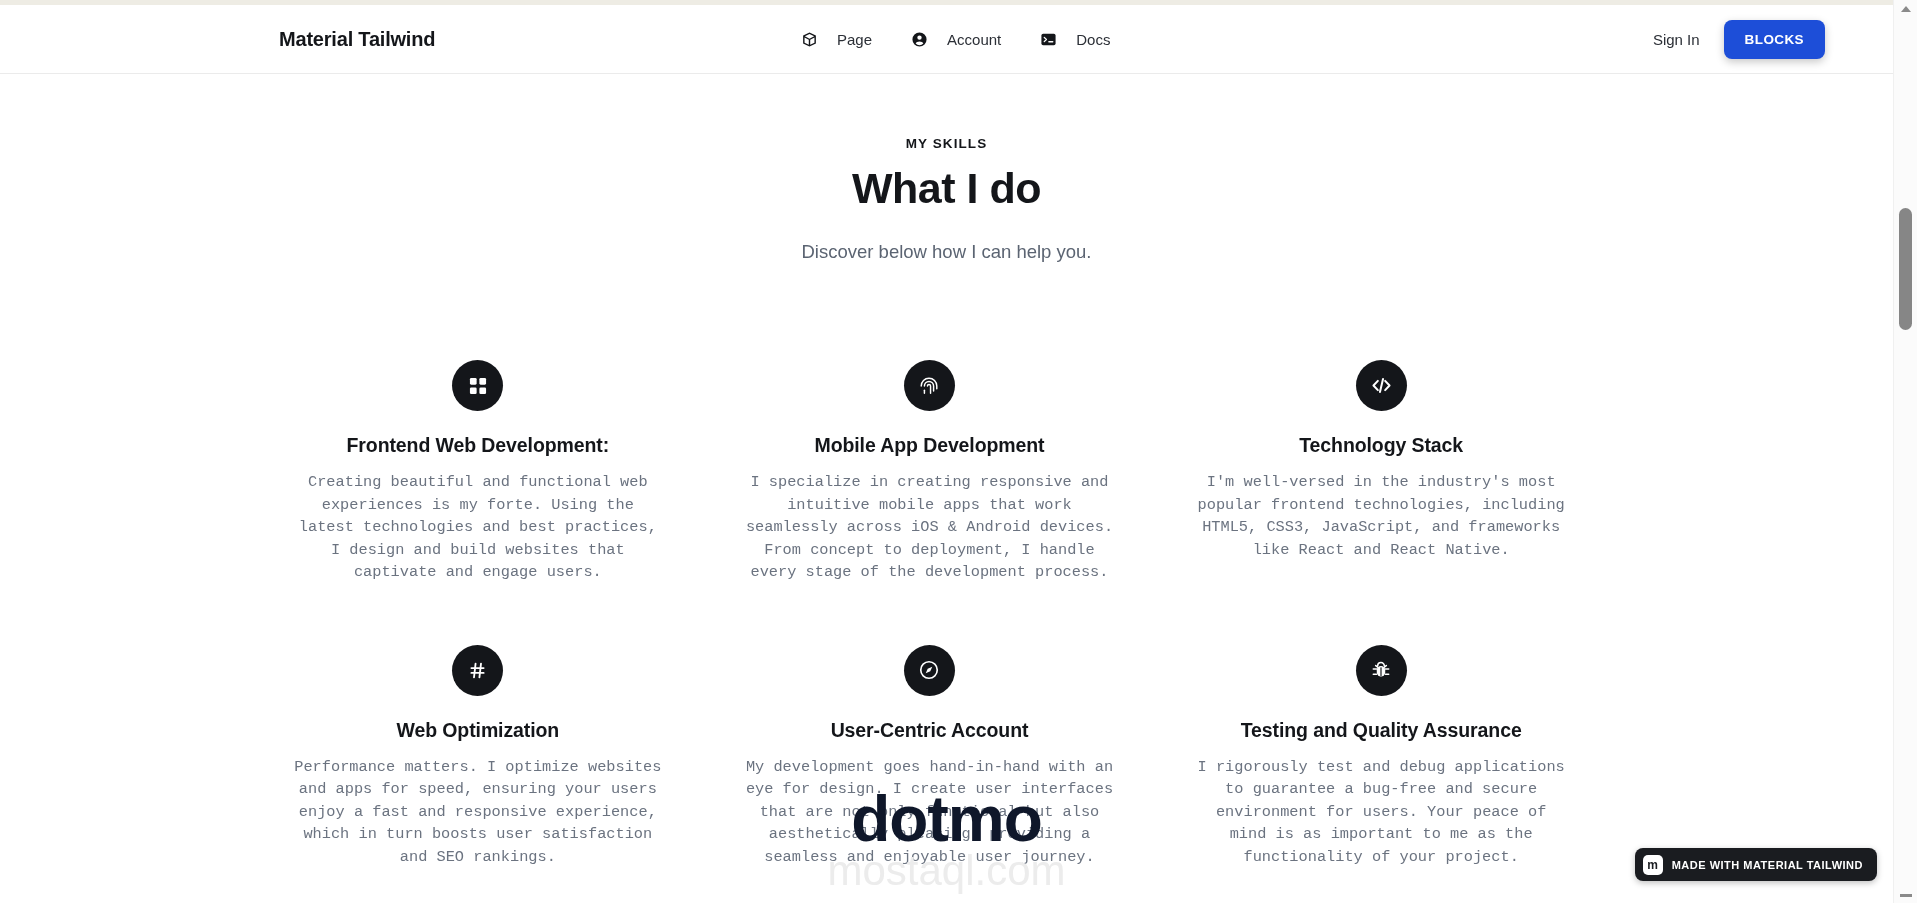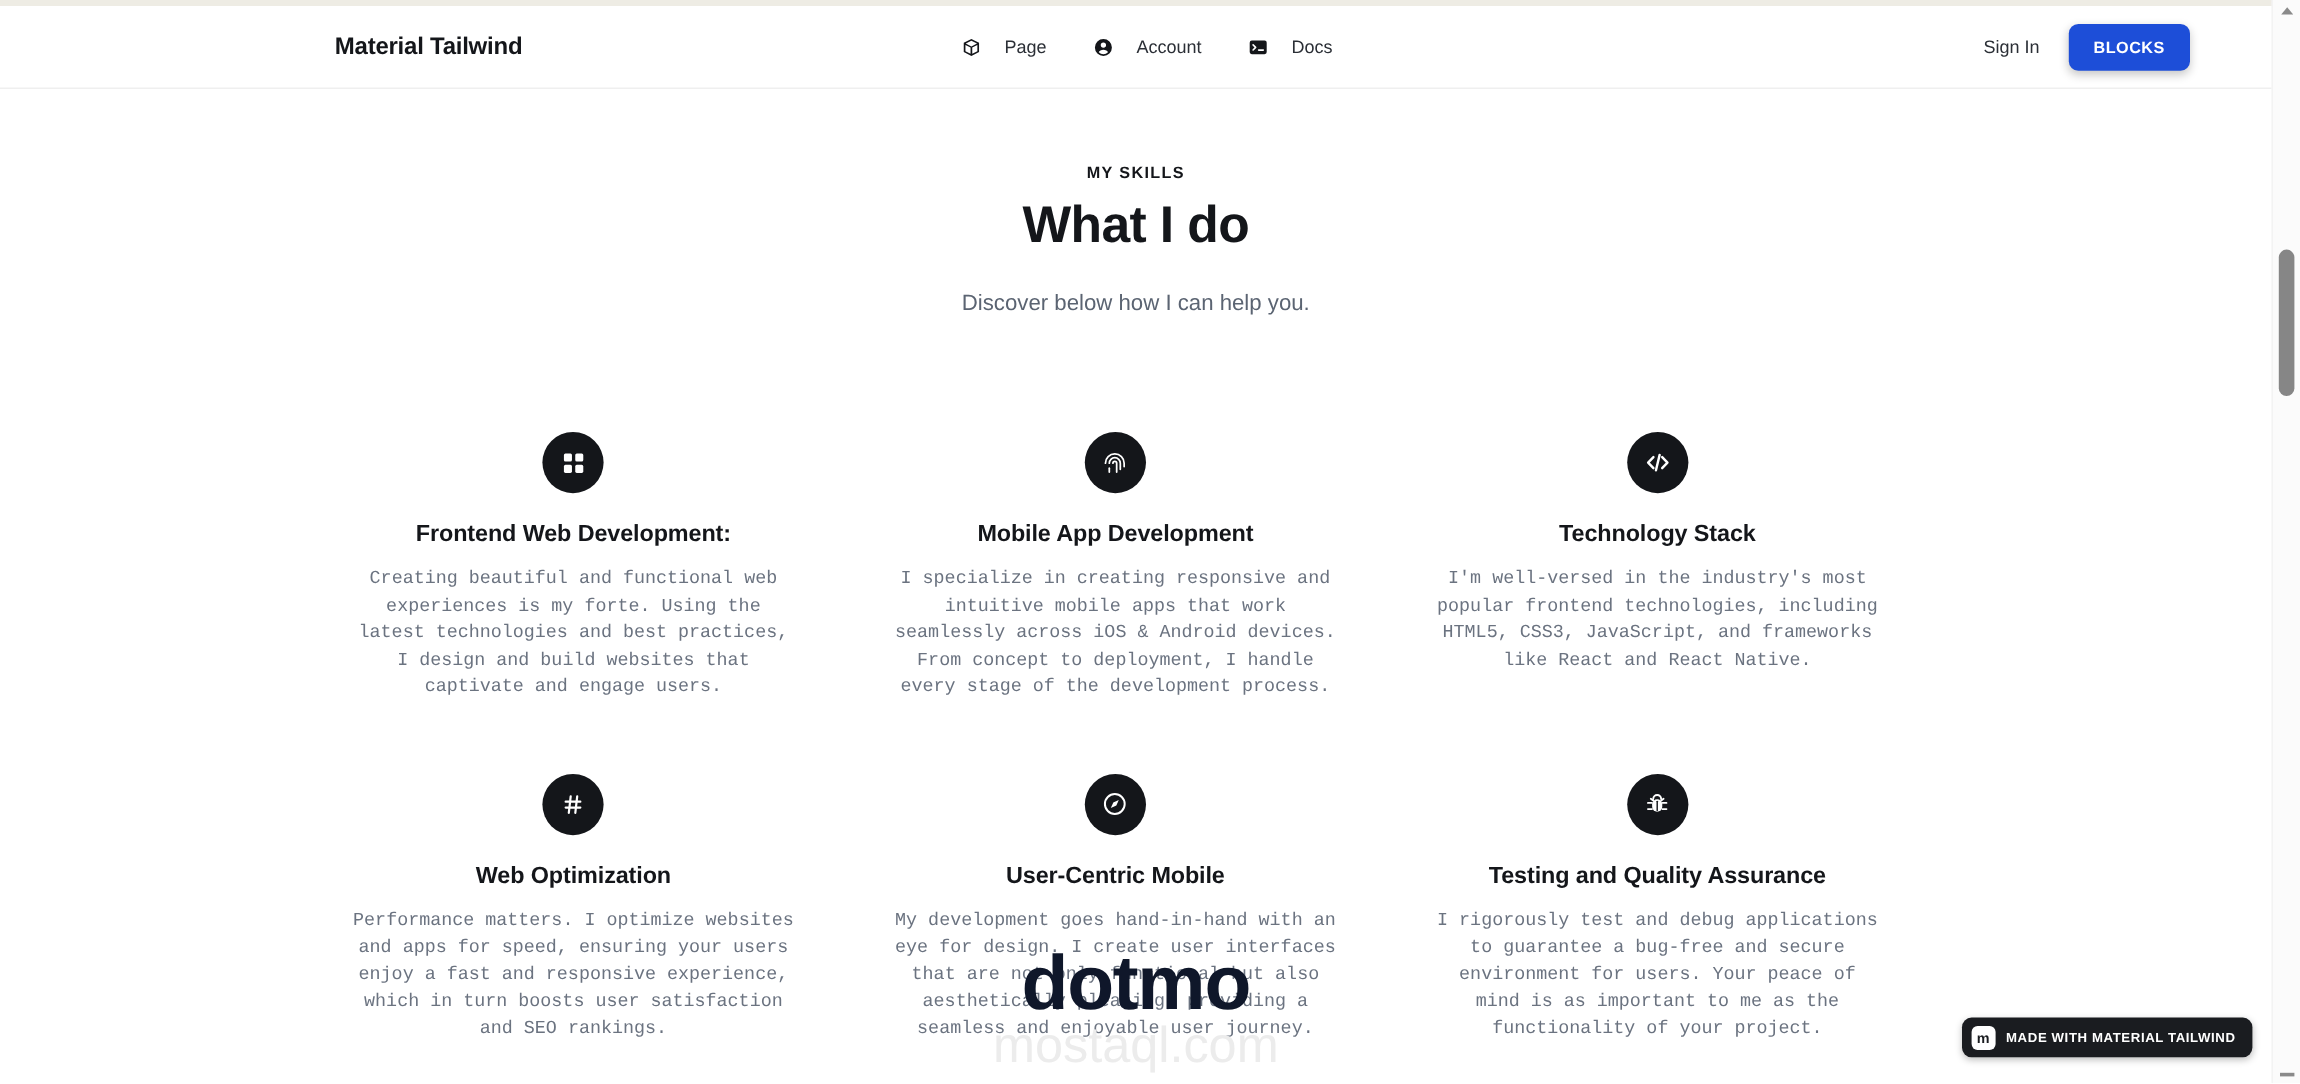--- a/index.html
+++ b/index.html
@@ -390,21 +390,21 @@
       <div class="card-body">Performance matters. I optimize websites and apps for speed, ensuring your users enjoy a fast and responsive experience, which in turn boosts user satisfaction and SEO rankings.</div>
     </div>
 
     <div class="card">
       <div class="card-icon">
         <svg width="22" height="22" viewBox="0 0 24 24">
           <circle cx="12" cy="12" r="9" fill="none" stroke="#ffffff" stroke-width="1.8"></circle>
           <path d="M15.6 8.4 13.4 13.4 8.4 15.6 10.6 10.6z" fill="#ffffff"></path>
         </svg>
       </div>
-      <div class="card-title">User-Centric Mobile</div>
+      <div class="card-title">User-Centric Account</div>
       <div class="card-body">My development goes hand-in-hand with an eye for design. I create user interfaces that are not only functional but also aesthetically pleasing, providing a seamless and enjoyable user journey.</div>
     </div>
 
     <div class="card">
       <div class="card-icon">
         <svg width="22" height="22" viewBox="0 0 24 24" fill="none" stroke="#ffffff" stroke-width="1.7" stroke-linecap="round">
           <path d="M8.4 7.4a3.6 3.6 0 0 1 7.2 0"></path>
           <rect x="7.4" y="7.6" width="9.2" height="11.4" rx="4.6" fill="#ffffff" stroke="none"></rect>
           <path d="M3.6 11h3.6M16.8 11h3.6M3.6 16.6h3.6M16.8 16.6h3.6M6.2 7.2 8.4 8.9M17.8 7.2 15.6 8.9"></path>
           <path d="M12 9.6v8.4" stroke="#14161a" stroke-width="1.3"></path>

